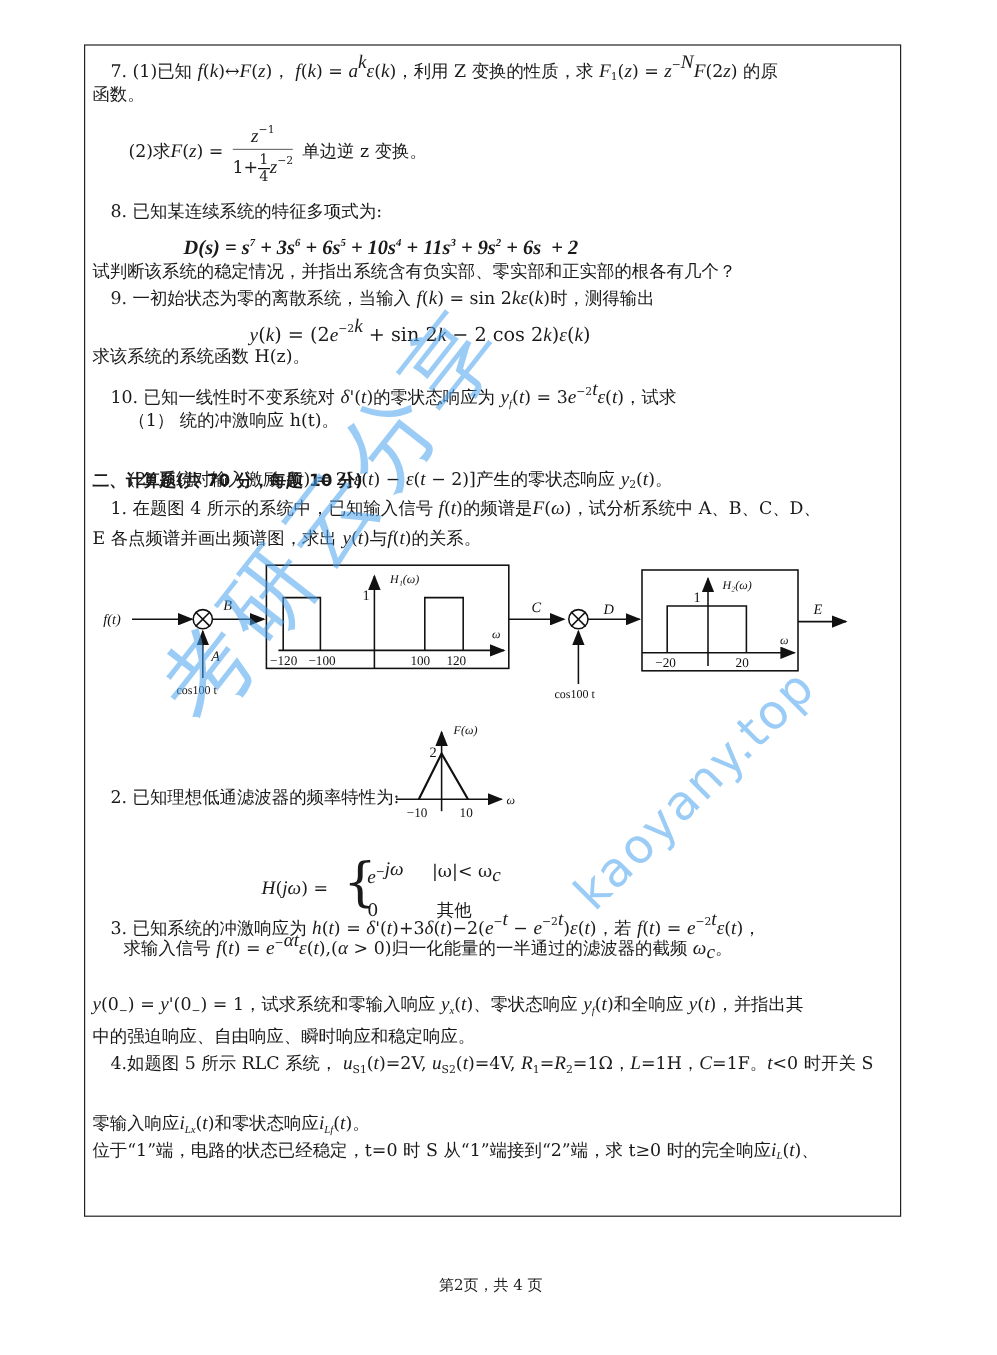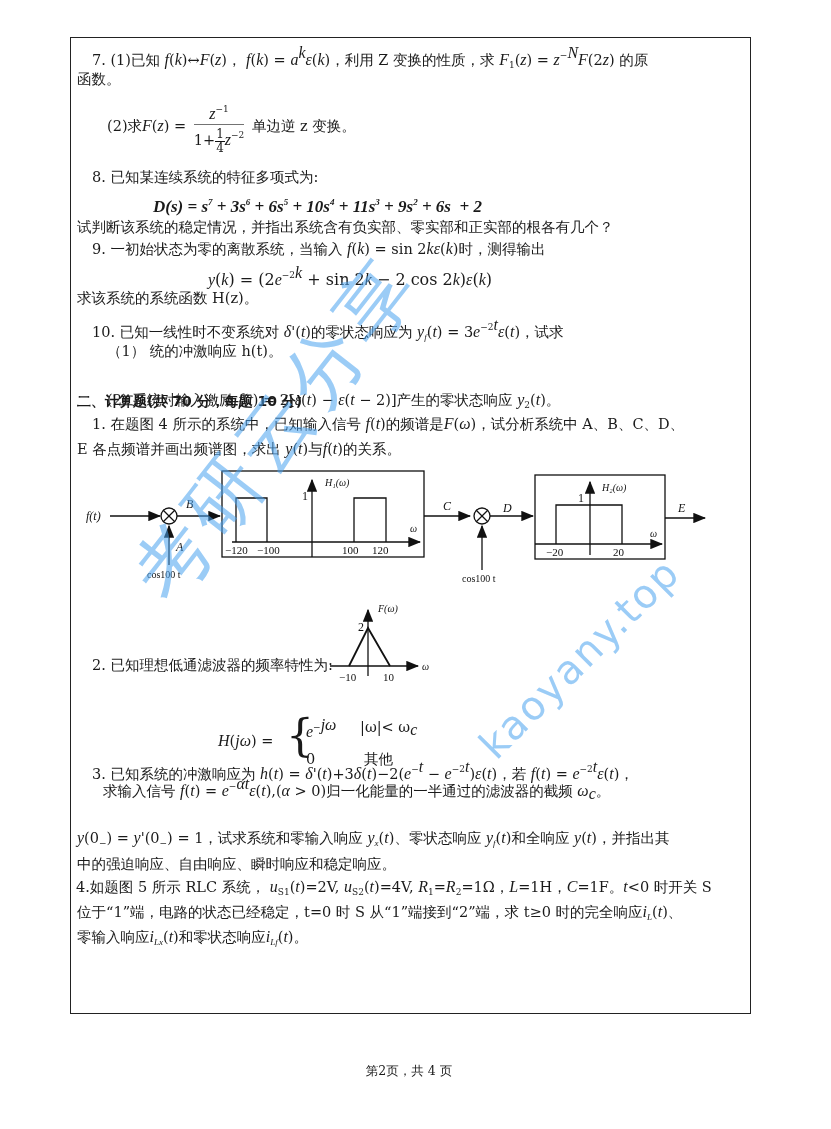--- a/index.html
+++ b/index.html
@@ -170,25 +170,25 @@
   <span class="m">f</span>(<span class="m">t</span>) = <span class="m">e</span><sup>−2<span class="m">t</span></sup><span class="m">ε</span>(<span class="m">t</span>)<span>，</span>
 </div>
 <div class="line" style="left:77px;top:829px;">
   <span class="m">y</span>(0<sub>−</sub>) = <span class="m">y</span>'(0<sub>−</sub>) = 1<span>，试求系统和零输入响应</span>
   <span class="m">y<sub>x</sub></span>(<span class="m">t</span>)<span>、零状态响应</span>
   <span class="m">y<sub>f</sub></span>(<span class="m">t</span>)<span>和全响应</span>
   <span class="m">y</span>(<span class="m">t</span>)<span>，并指出其</span>
 </div>
 <div class="line" style="left:77px;top:855px;">中的强迫响应、自由响应、瞬时响应和稳定响应。</div>
 
-<div class="line" style="left:76px;top:878px;text-align:center;">
+<div class="line" style="left:92px;top:878px;text-align:center;">
   <span>4.如题图 5 所示 RLC 系统，</span>
   <span class="m">u</span><sub>S1</sub>(<span class="m">t</span>)=2V, <span class="m">u</span><sub>S2</sub>(<span class="m">t</span>)=4V, <span class="m">R</span><sub>1</sub>=<span class="m">R</span><sub>2</sub>=1Ω，<span class="m">L</span>=1H，<span class="m">C</span>=1F。<span class="m">t</span>&lt;0 时开关 S
 </div>
-<div class="line" style="left:77px;top:903px;">
+<div class="line" style="left:77px;top:950px;">
   <span>位于“1”端，电路的状态已经稳定，t=0 时 S 从“1”端接到“2”端，求 t≥0 时的完全响应</span><span class="m">i<sub>L</sub></span>(<span class="m">t</span>)、
 </div>
 <div class="line" style="left:77px;top:928px;">
   <span>零输入响应</span><span class="m">i<sub>Lx</sub></span>(<span class="m">t</span>)<span>和零状态响应</span><span class="m">i<sub>Lf</sub></span>(<span class="m">t</span>)<span>。</span>
 </div>
 
 <div class="wm" style="left:110px;top:560px;font-size:76px;transform:rotate(-52deg);transform-origin:left top;letter-spacing:6px;">考研云分享</div>
 <div class="wm" style="left:470px;top:735px;font-size:40px;transform:rotate(-45deg);transform-origin:left top;letter-spacing:2px;">kaoyany.top</div>
 
 <div class="footer">第2页，共 4 页</div>

